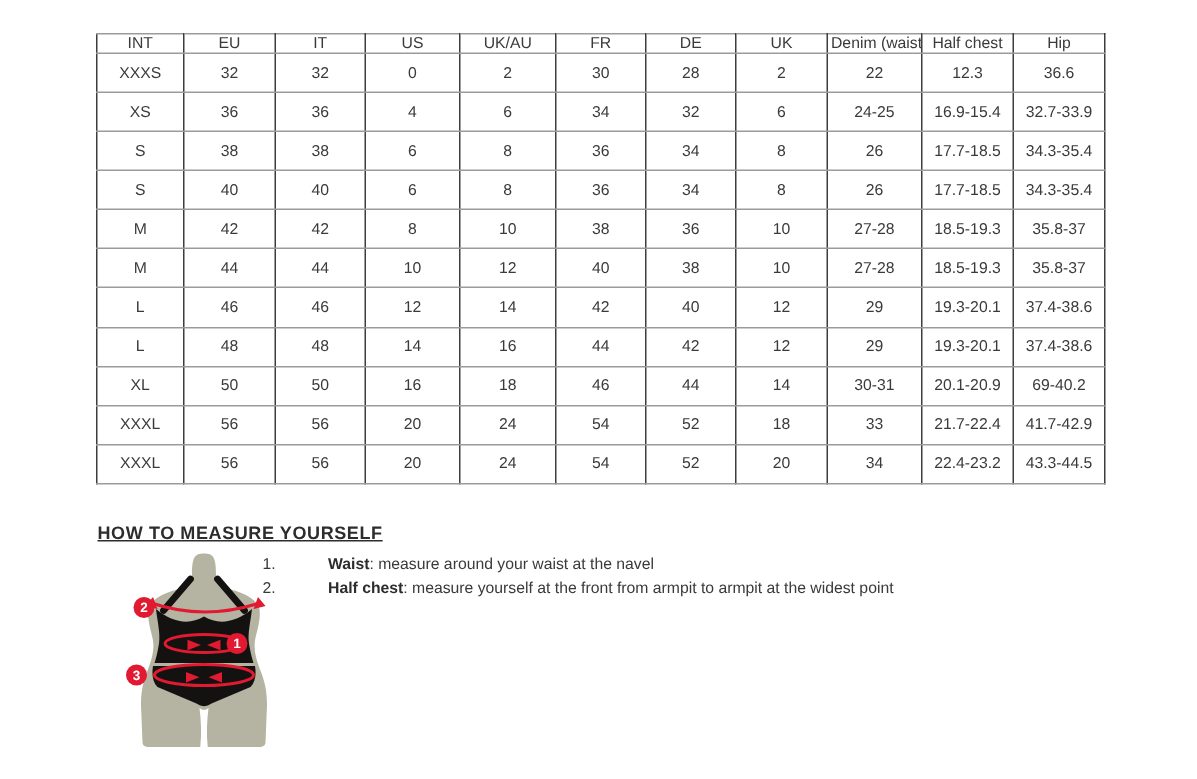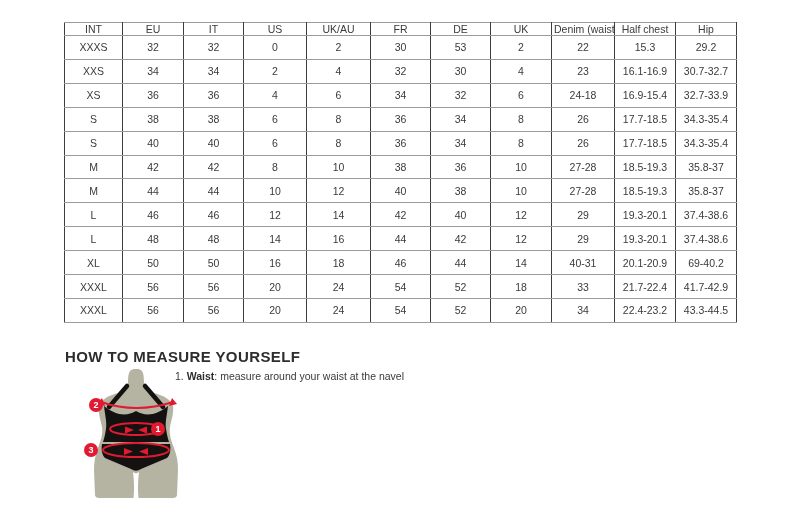--- a/index.html
+++ b/index.html
@@ -40,44 +40,45 @@
     vertical-align: middle;
     padding: 0 2px;
     white-space: nowrap;
     overflow: hidden;
   }
 
   
   .measure-title {
     position: absolute;
     left: 65px; top: 348px;
-    font-size: 15px;
+    font-size: 12px;
     font-weight: 700;
     letter-spacing: 0.4px;
     color: #2d2d2d;
+    text-decoration: underline;
   }
   .figure-wrap {
     position: absolute;
     left: 73px; top: 367px;
     width: 127px; height: 133px;
   }
   ol.measure-steps {
     position: absolute;
     left: 175px; top: 371px;
     margin: 0; padding: 0;
     list-style: none;
   }
   ol.measure-steps li {
     font-size: 10.5px;
     color: var(--text);
     line-height: 11px;
     margin-bottom: 4.5px;
     white-space: nowrap;
   }
-  ol.measure-steps b { font-weight: 700; color: #2d2d2d; }
+  ol.measure-steps b { font-weight: 700; color: #2d2d2d; margin-left: 32px; }
 
   
   .skin    { fill: var(--skin); }
   .garment { fill: var(--garment); }
   .strap   { stroke: var(--garment); stroke-width: 4.5; stroke-linecap: round; }
   .gap     { fill: #ffffff; }
   .red-line { stroke: var(--accent); stroke-width: 2; fill: none; stroke-linecap: round; }
   .red-fill { fill: var(--accent); }
   .badge-num {
     fill: #ffffff;
@@ -120,49 +121,36 @@
       </tr>
   </thead>
   <tbody>
       <tr>
         <td>XXXS</td>
         <td>32</td>
         <td>32</td>
         <td>0</td>
         <td>2</td>
         <td>30</td>
-        <td>53</td>
+        <td>28</td>
         <td>2</td>
         <td>22</td>
-        <td>15.3</td>
-        <td>29.2</td>
-      </tr>
-      <tr>
-        <td>XXS</td>
-        <td>34</td>
-        <td>34</td>
-        <td>2</td>
-        <td>4</td>
-        <td>32</td>
-        <td>30</td>
-        <td>4</td>
-        <td>23</td>
-        <td>16.1-16.9</td>
-        <td>30.7-32.7</td>
+        <td>12.3</td>
+        <td>36.6</td>
       </tr>
       <tr>
         <td>XS</td>
         <td>36</td>
         <td>36</td>
         <td>4</td>
         <td>6</td>
         <td>34</td>
         <td>32</td>
         <td>6</td>
-        <td>24-18</td>
+        <td>24-25</td>
         <td>16.9-15.4</td>
         <td>32.7-33.9</td>
       </tr>
       <tr>
         <td>S</td>
         <td>38</td>
         <td>38</td>
         <td>6</td>
         <td>8</td>
         <td>36</td>
@@ -239,21 +227,21 @@
       </tr>
       <tr>
         <td>XL</td>
         <td>50</td>
         <td>50</td>
         <td>16</td>
         <td>18</td>
         <td>46</td>
         <td>44</td>
         <td>14</td>
-        <td>40-31</td>
+        <td>30-31</td>
         <td>20.1-20.9</td>
         <td>69-40.2</td>
       </tr>
       <tr>
         <td>XXXL</td>
         <td>56</td>
         <td>56</td>
         <td>20</td>
         <td>24</td>
         <td>54</td>
@@ -349,13 +337,14 @@
     </g>
     <g>
       <circle class="red-fill" cx="18" cy="83" r="7"></circle>
       <text class="badge-num" x="18" y="86.3">3</text>
     </g>
   </svg>
 </div>
 
 <ol class="measure-steps">
   <li><span>1.</span> <b>Waist</b><span>: measure around your waist at the navel</span></li>
+  <li><span>2.</span> <b>Half chest</b><span>: measure yourself at the front from armpit to armpit at the widest point</span></li>
 </ol>
 
 </body></html>

